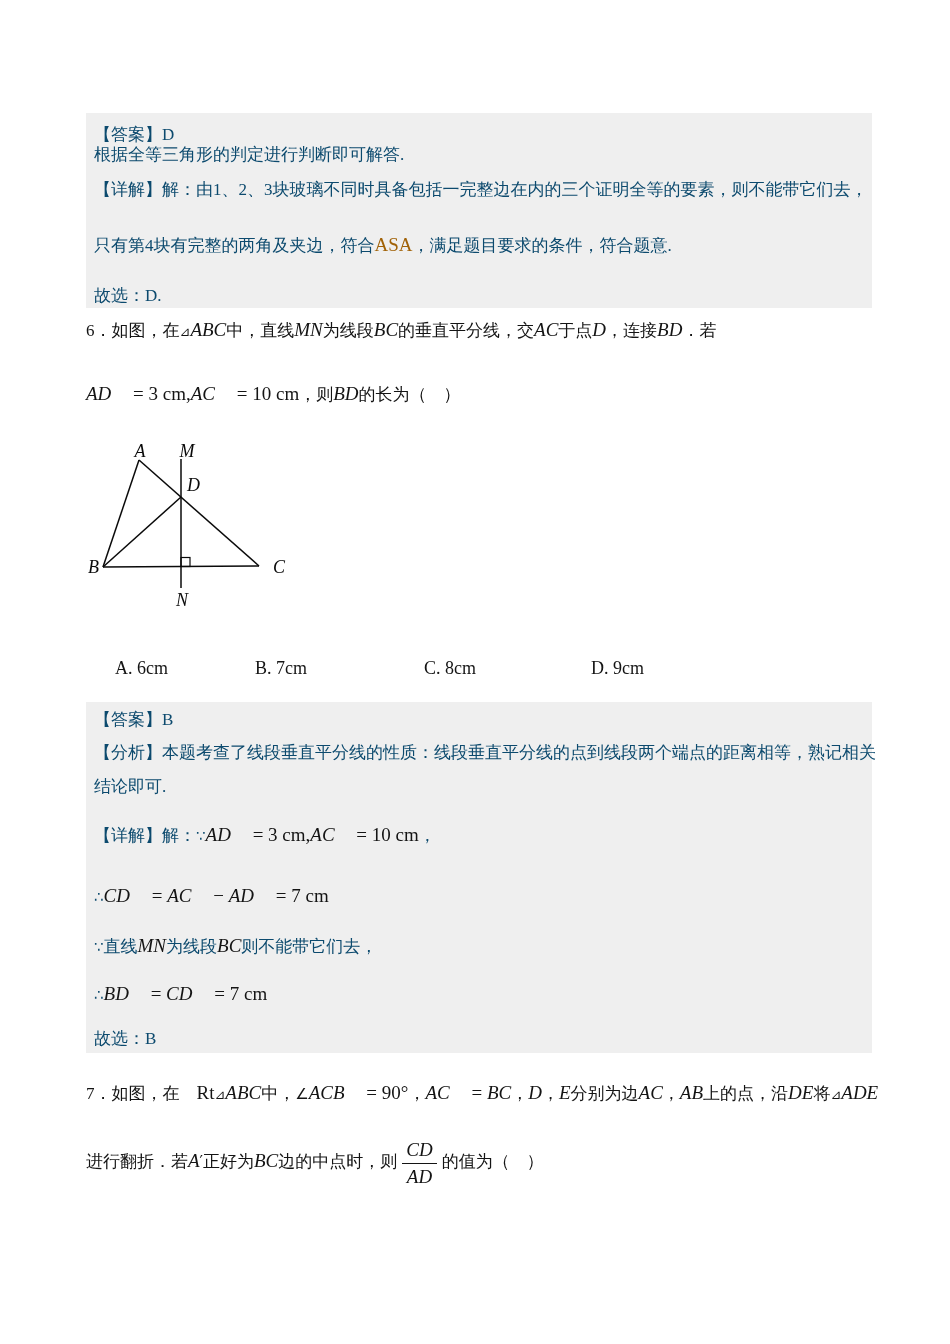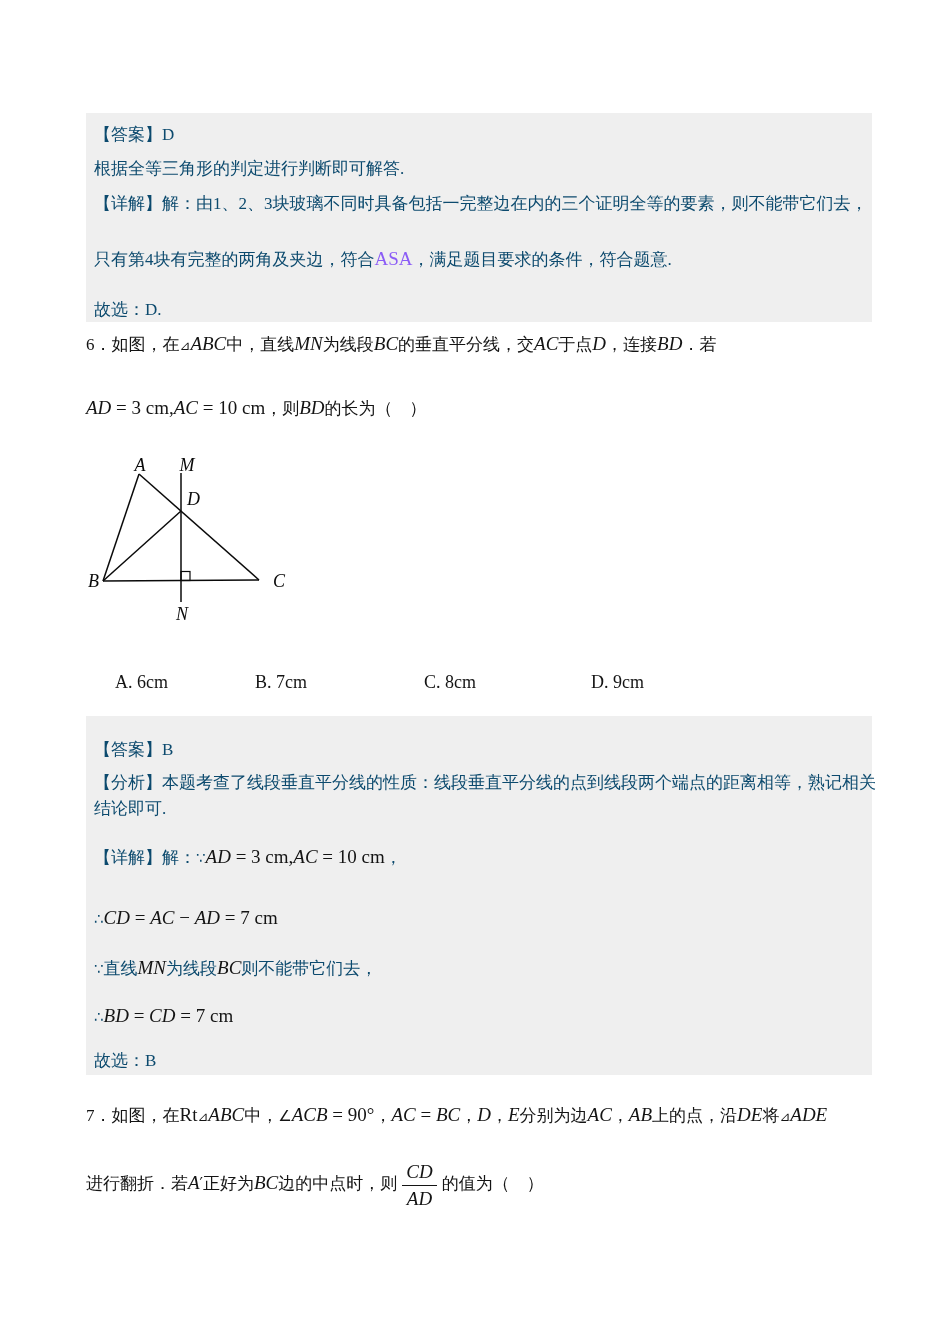--- a/index.html
+++ b/index.html
@@ -4,29 +4,29 @@
 <style>
   html,body{margin:0;padding:0;}
   body{
     width:950px;min-height:1344px;background:#ffffff;
     font-family:"Liberation Serif","DejaVu Serif",serif;
     color:#141414;
   }
   .page{padding:113px 78px 40px 86px;}
   .block{background:#efefef;box-sizing:border-box;width:100%;}
   .block1{padding:12px 8px 2px 8px;}
-  .block2{padding:24px 8px 4px 8px;}
+  .block2{padding:8px 8px 4px 8px;}
   .line{font-size:17px;line-height:20px;white-space:nowrap;}
   .mline{font-size:19px;line-height:24px;}
   .r{color:#0c4a6e;}
   .i{font-style:italic;font-size:19px;}
-  .u{font-size:19px;}
+  .u{font-size:19px;margin-left:17px;}
   .s{font-family:"DejaVu Sans",sans-serif;font-size:15px;}
   .t{font-family:"DejaVu Sans",sans-serif;font-size:13px;}
-  .asa{font-size:19px;color:#8b5cf6;}
+  .asa{font-size:19px;color:#a16207;}
   .q{color:#141414;}
   .figure-wrap{margin-top:26px;}
   .options{position:relative;height:24px;margin-top:36px;font-size:18px;}
   .options span{position:absolute;white-space:nowrap;}
   .opt-a{left:29px;} .opt-b{left:169px;} .opt-c{left:338px;} .opt-d{left:505px;}
   .frac{
     display:inline-flex;flex-direction:column;align-items:center;
     vertical-align:middle;font-style:italic;font-size:19px;line-height:1.15;
     margin:0 5px;
   }
@@ -34,21 +34,21 @@
   .frac .den{padding-top:2px;}
   svg text{font-family:"Liberation Serif","DejaVu Serif",serif;font-style:italic;font-size:18px;fill:#0a0a0a;}
 </style>
 </head>
 <body>
 
 <div class="page">
 
   <div class="block block1">
     <div class="line r">【答案】D</div>
-    <div class="line r" style="margin-top:14px;">根据全等三角形的判定进行判断即可解答.</div>
+    <div class="line r" style="">根据全等三角形的判定进行判断即可解答.</div>
     <div class="line r" style="margin-top:15px;">【详解】解：由1、2、3块玻璃不同时具备包括一完整边在内的三个证明全等的要素，则不能带它们去，</div>
     <div class="line" style="margin-top:35px;">
       <span class="r">只有第4块有完整的两角及夹边，符合</span><span class="asa">ASA</span><span class="r">，满足题目要求的条件，符合题意.</span>
     </div>
     <div class="line r" style="margin-top:30px;">故选：D.</div>
   </div>
 
   <div class="line mline q" style="margin-top:10px;">
     <span class="line" style="font-size:17px;">6．如图，在</span><span class="t">⊿</span><span class="i">ABC</span><span style="font-size:17px;">中，直线</span><span class="i">MN</span><span style="font-size:17px;">为线段</span><span class="i">BC</span><span style="font-size:17px;">的垂直平分线，交</span><span class="i">AC</span><span style="font-size:17px;">于点</span><span class="i">D</span><span style="font-size:17px;">，连接</span><span class="i">BD</span><span style="font-size:17px;">．若</span>
   </div>
@@ -76,21 +76,21 @@
   <div class="options">
     <span class="opt-a">A. 6cm</span>
     <span class="opt-b">B. 7cm</span>
     <span class="opt-c">C. 8cm</span>
     <span class="opt-d">D. 9cm</span>
   </div>
 
   <div class="block block2" style="margin-top:20px;">
     <div class="line r">【答案】B</div>
     <div class="line r" style="margin-top:13px;">【分析】本题考查了线段垂直平分线的性质：线段垂直平分线的点到线段两个端点的距离相等，熟记相关</div>
-    <div class="line r" style="margin-top:6px;">结论即可.</div>
+    <div class="line r" style="margin-top:14px;">结论即可.</div>
     <div class="line mline" style="margin-top:26px;">
       <span class="r" style="font-size:17px;text-align:center;">【详解】解：</span><span class="s r">∵</span><span class="i">AD</span><span class="u"> = 3 cm,</span><span class="i">AC</span><span class="u"> = 10 cm</span><span class="r" style="font-size:17px;">，</span>
     </div>
     <div class="line mline" style="margin-top:36px;">
       <span class="s r">∴</span><span class="i">CD</span><span class="u"> = </span><span class="i">AC</span><span class="u"> − </span><span class="i">AD</span><span class="u"> = 7 cm</span>
     </div>
     <div class="line mline" style="margin-top:25px;">
       <span class="s r">∵</span><span class="r" style="font-size:17px;">直线</span><span class="i">MN</span><span class="r" style="font-size:17px;">为线段</span><span class="i">BC</span><span class="r" style="font-size:17px;">则不能带它们去，</span>
     </div>
     <div class="line mline" style="margin-top:23px;">

